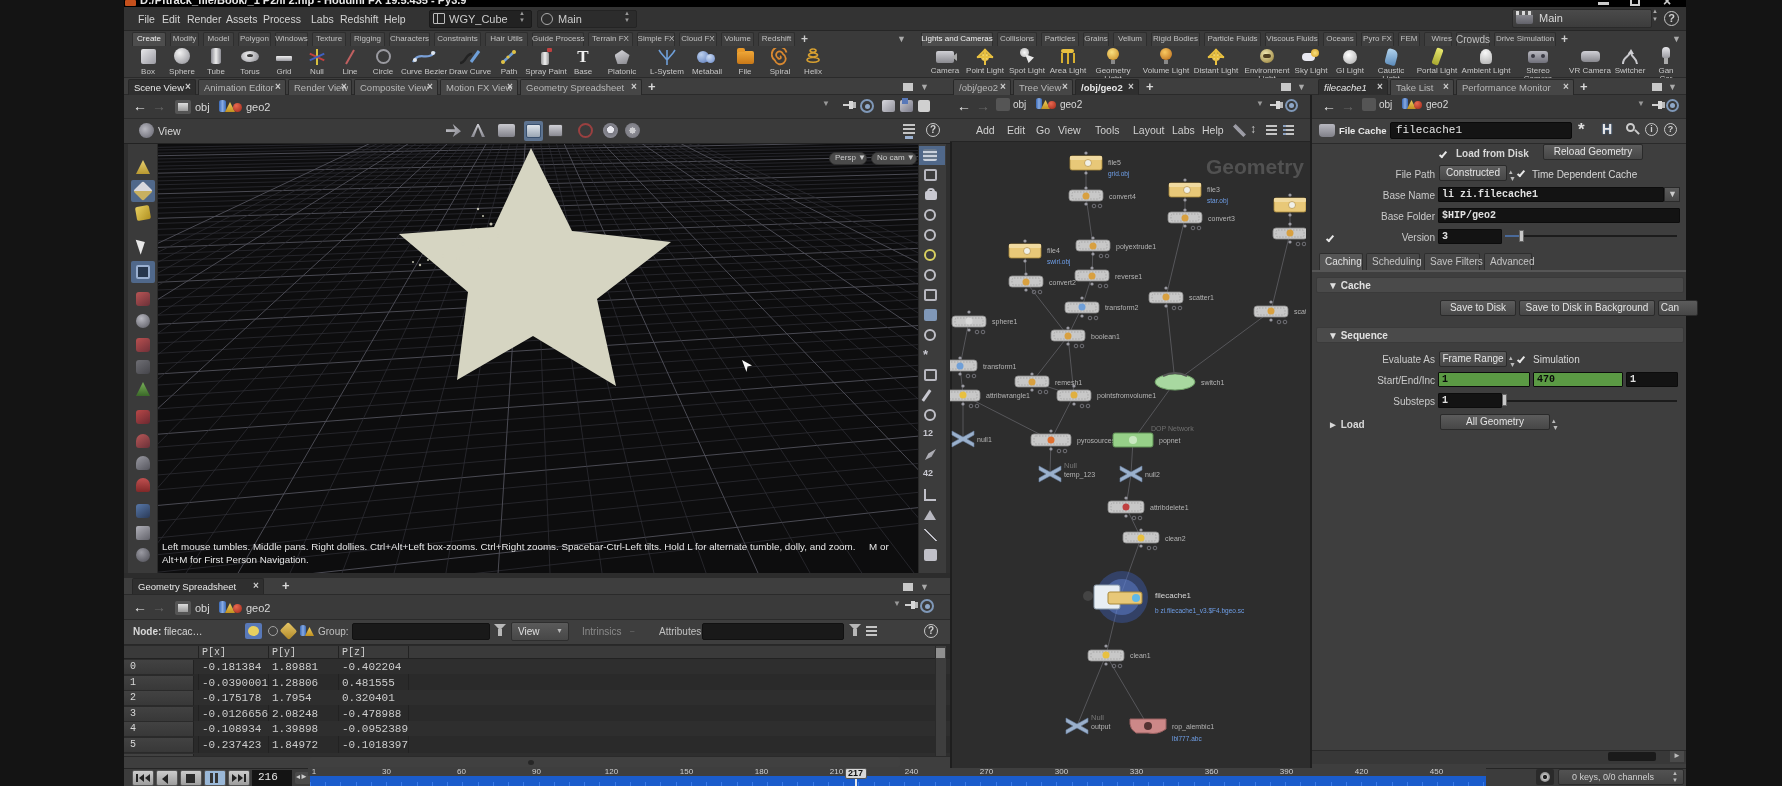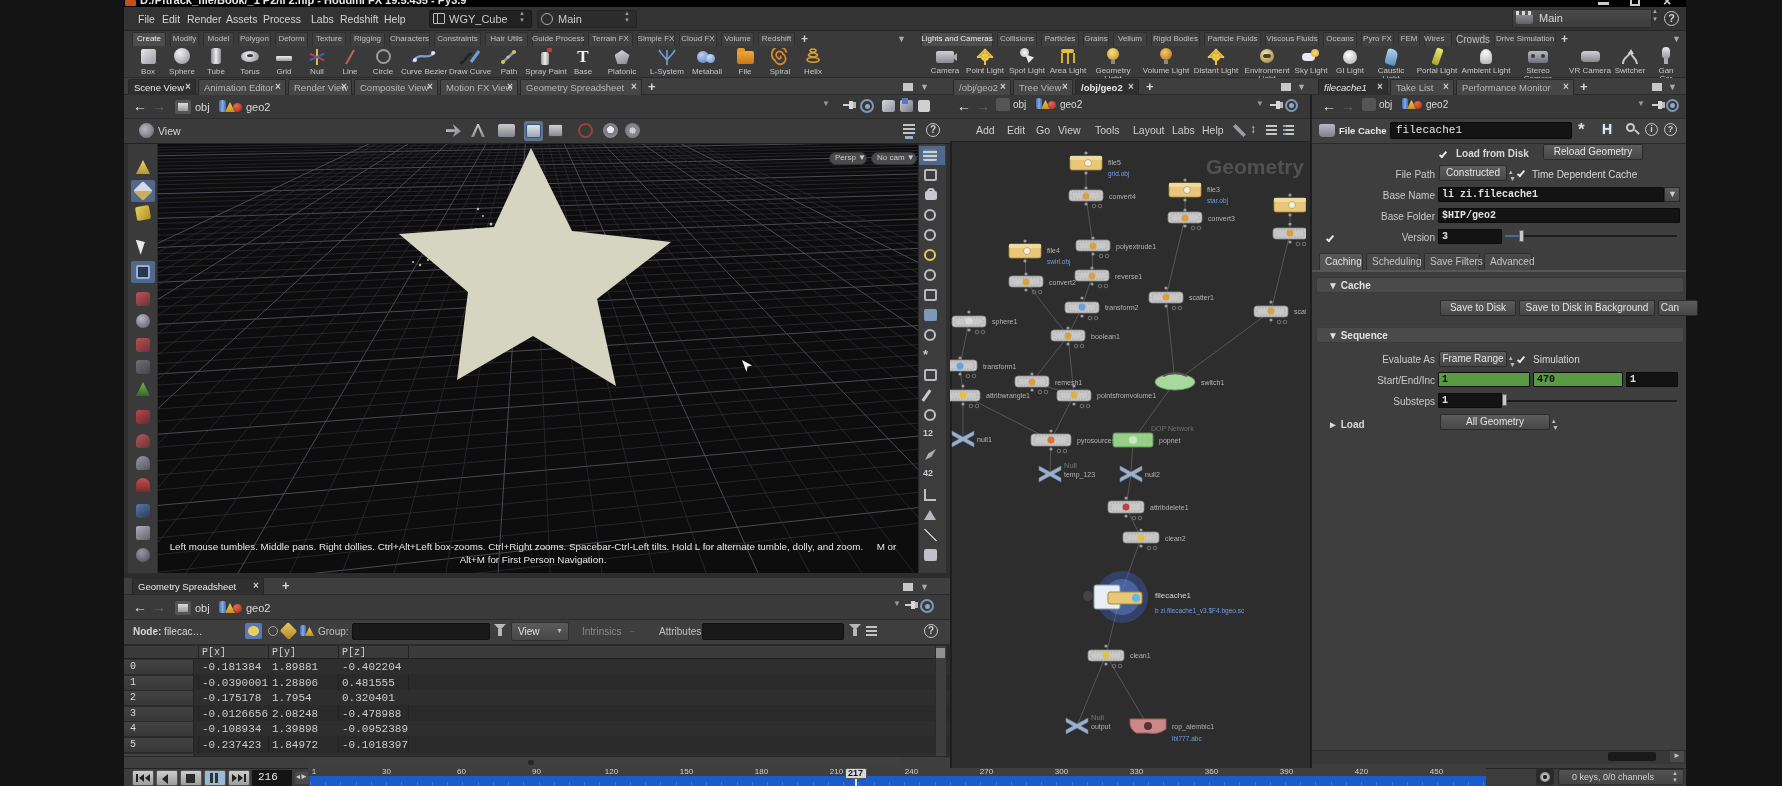--- a/index.html
+++ b/index.html
@@ -47,21 +47,21 @@
 <div class="abs" style="left:0px;top:31px;width:1562px;height:47px;background:#3a3a3a;border-bottom:1px solid #2a2a2a;"></div>
 <div class="abs" style="left:8px;top:32px;width:34px;height:14px;background:#4d4d4d;border:1px solid #2e2e2e;border-bottom:none;border-radius:2px 2px 0 0;overflow:hidden;"></div>
 <div class="txt" style="left:8px;top:34px;width:34px;text-align:center;font-size:8px;color:#f0f0f0;overflow:hidden;">Create</div>
 <div class="abs" style="left:46px;top:32px;width:29px;height:14px;background:#404040;border:1px solid #2e2e2e;border-bottom:none;border-radius:2px 2px 0 0;overflow:hidden;"></div>
 <div class="txt" style="left:46px;top:34px;width:29px;text-align:center;font-size:8px;color:#c0c0c0;overflow:hidden;">Modify</div>
 <div class="abs" style="left:79px;top:32px;width:31px;height:14px;background:#404040;border:1px solid #2e2e2e;border-bottom:none;border-radius:2px 2px 0 0;overflow:hidden;"></div>
 <div class="txt" style="left:79px;top:34px;width:31px;text-align:center;font-size:8px;color:#c0c0c0;overflow:hidden;">Model</div>
 <div class="abs" style="left:114px;top:32px;width:33px;height:14px;background:#404040;border:1px solid #2e2e2e;border-bottom:none;border-radius:2px 2px 0 0;overflow:hidden;"></div>
 <div class="txt" style="left:114px;top:34px;width:33px;text-align:center;font-size:8px;color:#c0c0c0;overflow:hidden;">Polygon</div>
 <div class="abs" style="left:151px;top:32px;width:33px;height:14px;background:#404040;border:1px solid #2e2e2e;border-bottom:none;border-radius:2px 2px 0 0;overflow:hidden;"></div>
-<div class="txt" style="left:151px;top:34px;width:33px;text-align:center;font-size:8px;color:#c0c0c0;overflow:hidden;">Deform</div>
+<div class="txt" style="left:151px;top:34px;width:33px;text-align:center;font-size:8px;color:#c0c0c0;overflow:hidden;">Windows</div>
 <div class="abs" style="left:188px;top:32px;width:34px;height:14px;background:#404040;border:1px solid #2e2e2e;border-bottom:none;border-radius:2px 2px 0 0;overflow:hidden;"></div>
 <div class="txt" style="left:188px;top:34px;width:34px;text-align:center;font-size:8px;color:#c0c0c0;overflow:hidden;">Texture</div>
 <div class="abs" style="left:226px;top:32px;width:35px;height:14px;background:#404040;border:1px solid #2e2e2e;border-bottom:none;border-radius:2px 2px 0 0;overflow:hidden;"></div>
 <div class="txt" style="left:226px;top:34px;width:35px;text-align:center;font-size:8px;color:#c0c0c0;overflow:hidden;">Rigging</div>
 <div class="abs" style="left:265px;top:32px;width:41px;height:14px;background:#404040;border:1px solid #2e2e2e;border-bottom:none;border-radius:2px 2px 0 0;overflow:hidden;"></div>
 <div class="txt" style="left:265px;top:34px;width:41px;text-align:center;font-size:8px;color:#c0c0c0;overflow:hidden;">Characters</div>
 <div class="abs" style="left:310px;top:32px;width:47px;height:14px;background:#404040;border:1px solid #2e2e2e;border-bottom:none;border-radius:2px 2px 0 0;overflow:hidden;"></div>
 <div class="txt" style="left:310px;top:34px;width:47px;text-align:center;font-size:8px;color:#c0c0c0;overflow:hidden;">Constraints</div>
 <div class="abs" style="left:361px;top:32px;width:43px;height:14px;background:#404040;border:1px solid #2e2e2e;border-bottom:none;border-radius:2px 2px 0 0;overflow:hidden;"></div>
 <div class="txt" style="left:361px;top:34px;width:43px;text-align:center;font-size:8px;color:#c0c0c0;overflow:hidden;">Hair Utils</div>
@@ -95,21 +95,21 @@
 <div class="txt" style="left:1080px;top:34px;width:57px;text-align:center;font-size:8px;color:#c0c0c0;overflow:hidden;">Particle Fluids</div>
 <div class="abs" style="left:1141px;top:32px;width:54px;height:14px;background:#404040;border:1px solid #2e2e2e;border-bottom:none;border-radius:2px 2px 0 0;overflow:hidden;"></div>
 <div class="txt" style="left:1141px;top:34px;width:54px;text-align:center;font-size:8px;color:#c0c0c0;overflow:hidden;">Viscous Fluids</div>
 <div class="abs" style="left:1199px;top:32px;width:34px;height:14px;background:#404040;border:1px solid #2e2e2e;border-bottom:none;border-radius:2px 2px 0 0;overflow:hidden;"></div>
 <div class="txt" style="left:1199px;top:34px;width:34px;text-align:center;font-size:8px;color:#c0c0c0;overflow:hidden;">Oceans</div>
 <div class="abs" style="left:1237px;top:32px;width:33px;height:14px;background:#404040;border:1px solid #2e2e2e;border-bottom:none;border-radius:2px 2px 0 0;overflow:hidden;"></div>
 <div class="txt" style="left:1237px;top:34px;width:33px;text-align:center;font-size:8px;color:#c0c0c0;overflow:hidden;">Pyro FX</div>
 <div class="abs" style="left:1274px;top:32px;width:22px;height:14px;background:#404040;border:1px solid #2e2e2e;border-bottom:none;border-radius:2px 2px 0 0;overflow:hidden;"></div>
 <div class="txt" style="left:1274px;top:34px;width:22px;text-align:center;font-size:8px;color:#c0c0c0;overflow:hidden;">FEM</div>
 <div class="abs" style="left:1300px;top:32px;width:28px;height:14px;background:#404040;border:1px solid #2e2e2e;border-bottom:none;border-radius:2px 2px 0 0;overflow:hidden;"></div>
-<div class="txt" style="left:1300px;top:34px;width:28px;text-align:left;font-size:8px;color:#c0c0c0;overflow:hidden;">Wires</div>
+<div class="txt" style="left:1300px;top:34px;width:28px;text-align:right;font-size:8px;color:#c0c0c0;overflow:hidden;">Wires</div>
 <div class="abs" style="left:1332px;top:32px;width:34px;height:14px;background:#404040;border:1px solid #2e2e2e;border-bottom:none;border-radius:2px 2px 0 0;overflow:hidden;"></div>
 <div class="txt" style="left:1332px;top:34px;width:34px;text-align:center;font-size:10px;color:#c0c0c0;overflow:hidden;">Crowds</div>
 <div class="abs" style="left:1370px;top:32px;width:62px;height:14px;background:#404040;border:1px solid #2e2e2e;border-bottom:none;border-radius:2px 2px 0 0;overflow:hidden;"></div>
 <div class="txt" style="left:1370px;top:34px;width:62px;text-align:center;font-size:8px;color:#c0c0c0;overflow:hidden;">Drive Simulation</div>
 <div class="txt" style="left:1437px;top:32px;font-size:12px;color:#cccccc;font-weight:bold;">+</div>
 <div class="txt" style="left:1548px;top:34px;font-size:9px;color:#aaa;">▼</div>
 <div class="abs" style="left:8px;top:47px;width:32px;height:20px;text-align:center;"><div style="display:inline-block;width:15px;height:15px;background:linear-gradient(135deg,#e8e8ea,#9a9aa2);border-radius:2px;margin-top:2px;"></div></div>
 <div class="txt" style="left:24px;top:67px;font-size:8px;color:#c8c8c8;transform:translateX(-50%);">Box</div>
 <div class="abs" style="left:42px;top:47px;width:32px;height:20px;text-align:center;"><div style="display:inline-block;width:16px;height:16px;background:radial-gradient(circle at 35% 30%,#f2f2f2,#8b8b92);border-radius:50%;margin-top:1px;"></div></div>
 <div class="txt" style="left:58px;top:67px;font-size:8px;color:#c8c8c8;transform:translateX(-50%);">Sphere</div>
@@ -427,21 +427,21 @@
         <circle cx="262" cy="121" r="1.2" fill="#d6d5c2" opacity="0.9"></circle>
         <circle cx="255" cy="118" r="1" fill="#d6d5c2" opacity="0.9"></circle>
         <circle cx="338" cy="86" r="1" fill="#d6d5c2" opacity="0.9"></circle>
         <circle cx="345" cy="80" r="1" fill="#d6d5c2" opacity="0.9"></circle>
       </svg>
 </div>
 <div class="abs" style="left:705px;top:152px;width:38px;height:13px;background:#4a4a4a;border-radius:7px;border:1px solid #333;"></div>
 <div class="txt" style="left:711px;top:153px;font-size:8px;color:#cccccc;">Persp ▼</div>
 <div class="abs" style="left:747px;top:152px;width:46px;height:13px;background:#4a4a4a;border-radius:7px;border:1px solid #333;"></div>
 <div class="txt" style="left:753px;top:153px;font-size:8px;color:#cccccc;">No cam ▼</div>
-<div class="abs" style="left:38px;top:540px;width:742px;font-size:9.8px;line-height:13px;color:#e6e6e6;text-align:center;">Left mouse tumbles. Middle pans. Right dollies. Ctrl+Alt+Left box-zooms. Ctrl+Right zooms. Spacebar-Ctrl-Left tilts. Hold L for alternate tumble, dolly, and zoom.&nbsp;&nbsp;&nbsp;&nbsp;&nbsp;M or Alt+M for First Person Navigation.</div>
+<div class="abs" style="left:38px;top:540px;width:742px;font-size:9.8px;line-height:13px;color:#e6e6e6;">Left mouse tumbles. Middle pans. Right dollies. Ctrl+Alt+Left box-zooms. Ctrl+Right zooms. Spacebar-Ctrl-Left tilts. Hold L for alternate tumble, dolly, and zoom.&nbsp;&nbsp;&nbsp;&nbsp;&nbsp;M or Alt+M for First Person Navigation.</div>
 <div class="abs" style="left:618px;top:360px;width:10px;height:12px;background:#f8f8f8;clip-path:polygon(0 0,45% 100%,55% 55%,100% 45%);"></div>
 <div class="abs" style="left:794px;top:144px;width:28px;height:429px;background:#3c3c3c;border-left:1px solid #2a2a2a;"></div>
 <div class="abs" style="left:795px;top:146px;width:26px;height:19px;background:#50688a;"></div>
 <div class="abs" style="left:799px;top:149px;width:14px;height:12px;background:repeating-linear-gradient(0deg,#c8d0dc 0,#c8d0dc 2px,#68788c 2px,#68788c 4px);border-radius:2px;"></div>
 <div class="abs" style="left:800px;top:169px;width:13px;height:12px;border:2px solid #b8b8c0;border-radius:2px;"></div>
 <div class="abs" style="left:801px;top:191px;width:12px;height:9px;background:#c8c8d0;border-radius:2px;"></div>
 <div class="abs" style="left:803px;top:188px;width:8px;height:6px;border:2px solid #c8c8d0;border-radius:4px 4px 0 0;border-bottom:none;background:transparent;"></div>
 <div class="abs" style="left:800px;top:209px;width:12px;height:12px;border:2px solid #c0c0c8;border-radius:50%;"></div>
 <div class="abs" style="left:800px;top:229px;width:12px;height:12px;border:2px solid #c0c0c8;border-radius:50%;"></div>
 <div class="abs" style="left:800px;top:249px;width:12px;height:12px;border:2px solid #d8d060;border-radius:50%;"></div>

